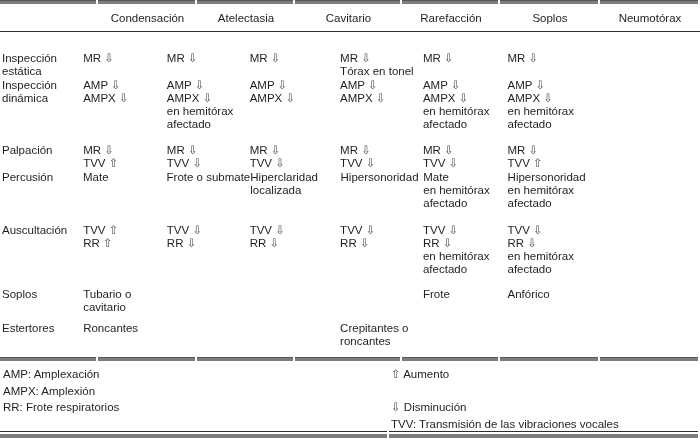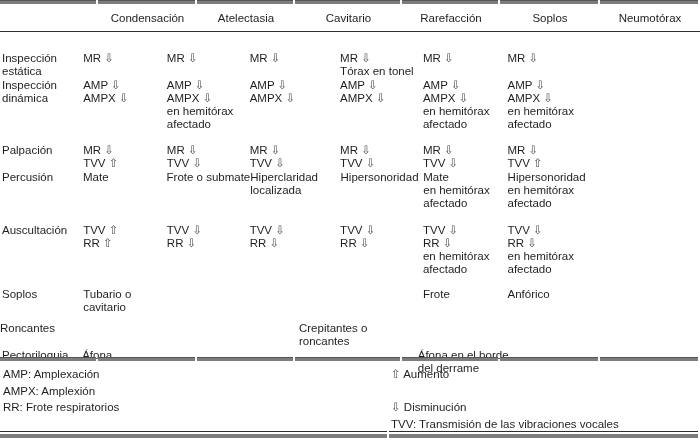--- a/index.html
+++ b/index.html
@@ -225,46 +225,33 @@
         <div class="bcell" style="width:107px"></div>
         <div class="bcell" style="width:98px"></div>
         <div class="bcell" style="width:100px">
           <div class="line">Frote</div>
         </div>
         <div class="bcell" style="width:100px">
           <div class="line">Anfórico</div>
         </div>
       </div>
       <div class="brow" style="min-height:26px;margin-bottom:1px">
+        <div class="bcell labelcell" style="width:98px">
+          <div class="line">Estertores</div>
+        </div>
         <div class="bcell" style="width:99px">
           <div class="line">Roncantes</div>
         </div>
         <div class="bcell" style="width:98px"></div>
         <div class="bcell" style="width:107px"></div>
         <div class="bcell" style="width:98px">
           <div class="line">Crepitantes o</div>
           <div class="line">roncantes</div>
         </div>
         <div class="bcell" style="width:100px"></div>
-        <div class="bcell" style="width:100px"></div>
-      </div>
-      <div class="brow" style="min-height:26px;margin-bottom:0px">
-        <div class="bcell labelcell" style="width:98px">
-          <div class="line">Pectoriloquia</div>
-        </div>
-        <div class="bcell" style="width:99px">
-          <div class="line">Áfona</div>
-        </div>
-        <div class="bcell" style="width:98px"></div>
-        <div class="bcell" style="width:107px"></div>
-        <div class="bcell" style="width:98px"></div>
-        <div class="bcell" style="width:100px">
-          <div class="line">Áfona en el borde</div>
-          <div class="line">del derrame</div>
-        </div>
         <div class="bcell" style="width:100px"></div>
       </div>
     </div>
   <div id="rule-mid" class="thickrule" style="top:357px">
       <span class="seg" style="width:96px"></span>
       <span class="seg" style="width:97px"></span>
       <span class="seg" style="width:96px"></span>
       <span class="seg" style="width:105px"></span>
       <span class="seg" style="width:96px"></span>
       <span class="seg" style="width:98px"></span>

